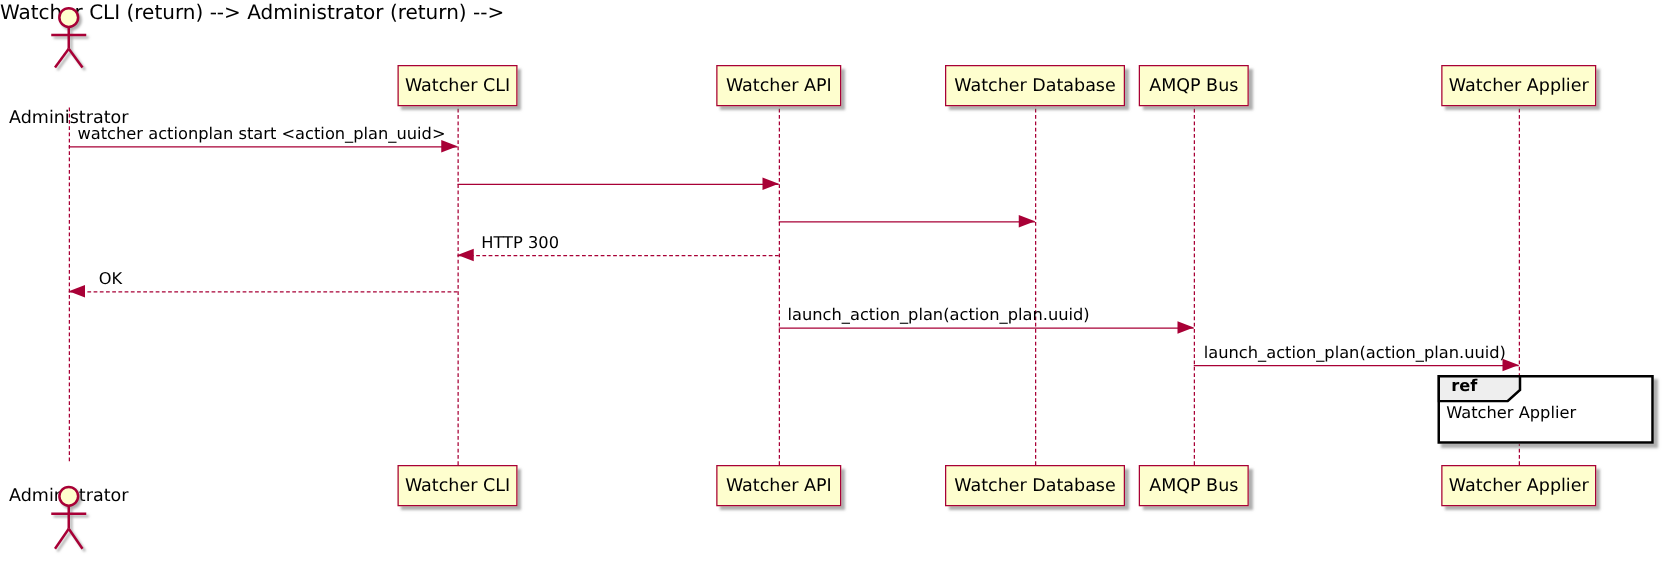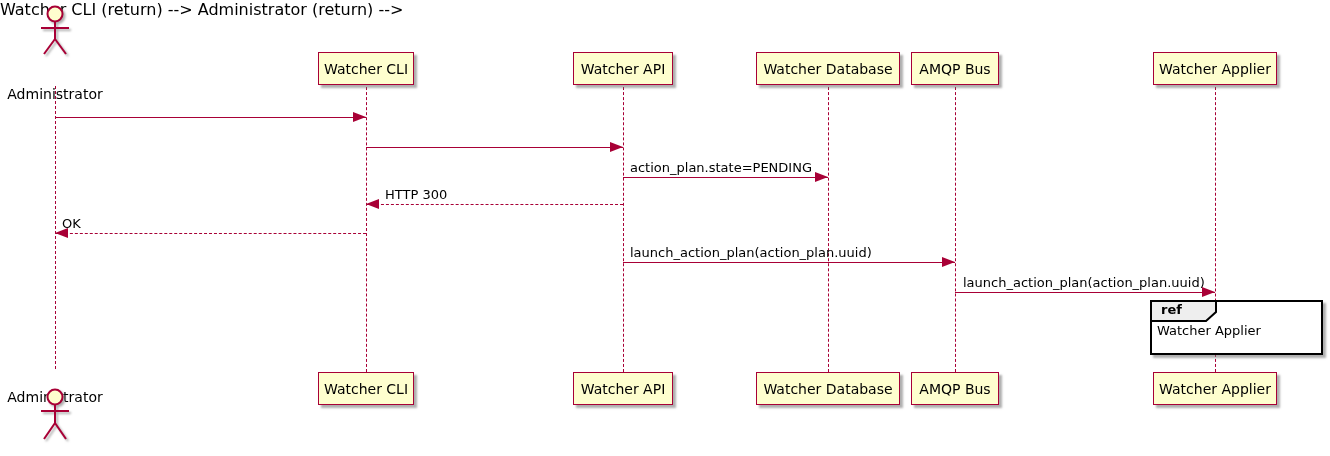--- a/index.html
+++ b/index.html
@@ -138,39 +138,39 @@
       <span>Watcher Database</span>
     </div>
   <div class="participant" style="left:911px; top:52px; width:88px;">
       <span>AMQP Bus</span>
     </div>
   <div class="participant" style="left:1153px; top:52px; width:124px;">
       <span>Watcher Applier</span>
     </div>
 
   
+  <div class="msg-label" style="left:62px; top:100px;">watcher actionplan start &lt;action_plan_uuid&gt;</div>
   <div class="msg-line solid" style="left:55px; top:117px; width:311px;"></div>
   <div class="arrowhead right" style="left:353px; top:112px;"></div>
 
   
   <div class="msg-line solid" style="left:366px; top:147px; width:257px;"></div>
   <div class="arrowhead right" style="left:610px; top:142px;"></div>
 
   
-  <div class="msg-label" style="left:630px; top:160px;">action_plan.state=PENDING</div>
   <div class="msg-line solid" style="left:623px; top:177px; width:205px;"></div>
   <div class="arrowhead right" style="left:815px; top:172px;"></div>
 
    Watcher CLI (return) --&gt;
   <div class="msg-label" style="left:385px; top:187px;">HTTP 300</div>
   <div class="msg-line dashed" style="left:366px; top:204px; width:257px;"></div>
   <div class="arrowhead left" style="left:366px; top:199px;"></div>
 
    Administrator (return) --&gt;
-  <div class="msg-label" style="left:62px; top:216px;">OK</div>
+  <div class="msg-label" style="left:79px; top:216px;">OK</div>
   <div class="msg-line dashed" style="left:55px; top:233px; width:311px;"></div>
   <div class="arrowhead left" style="left:55px; top:228px;"></div>
 
   
   <div class="msg-label" style="left:630px; top:245px;">launch_action_plan(action_plan.uuid)</div>
   <div class="msg-line solid" style="left:623px; top:262px; width:332px;"></div>
   <div class="arrowhead right" style="left:942px; top:257px;"></div>
 
   
   <div class="msg-label" style="left:963px; top:275px;">launch_action_plan(action_plan.uuid)</div>

